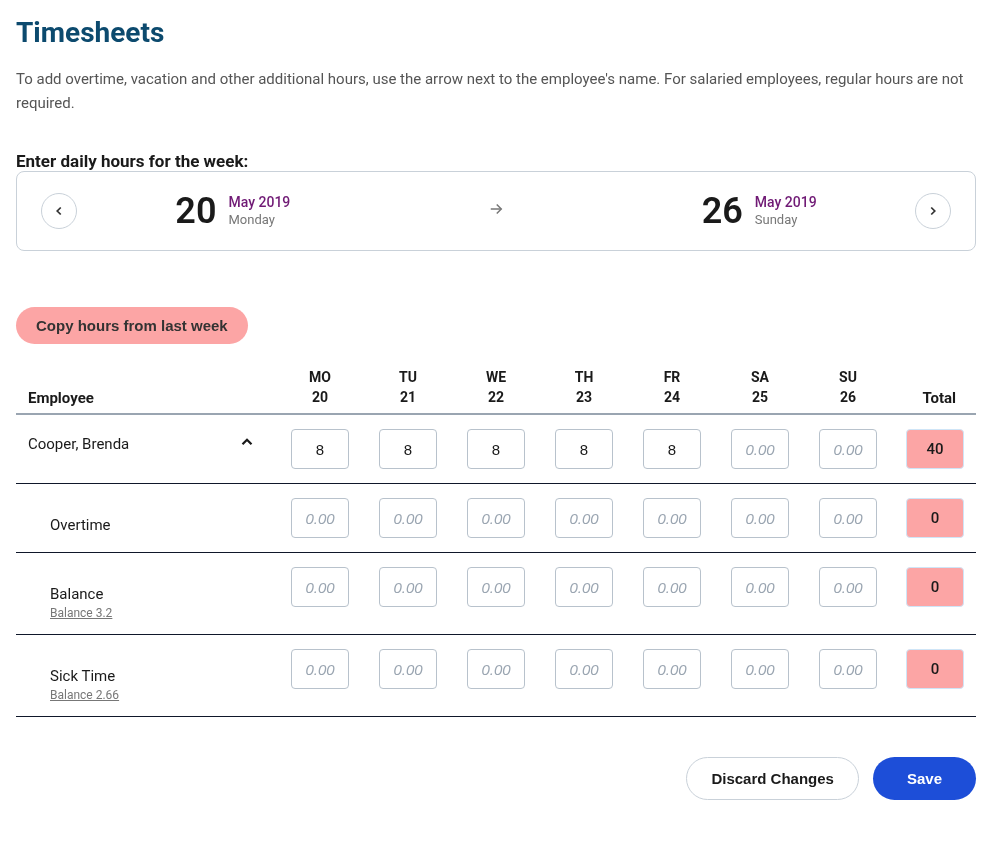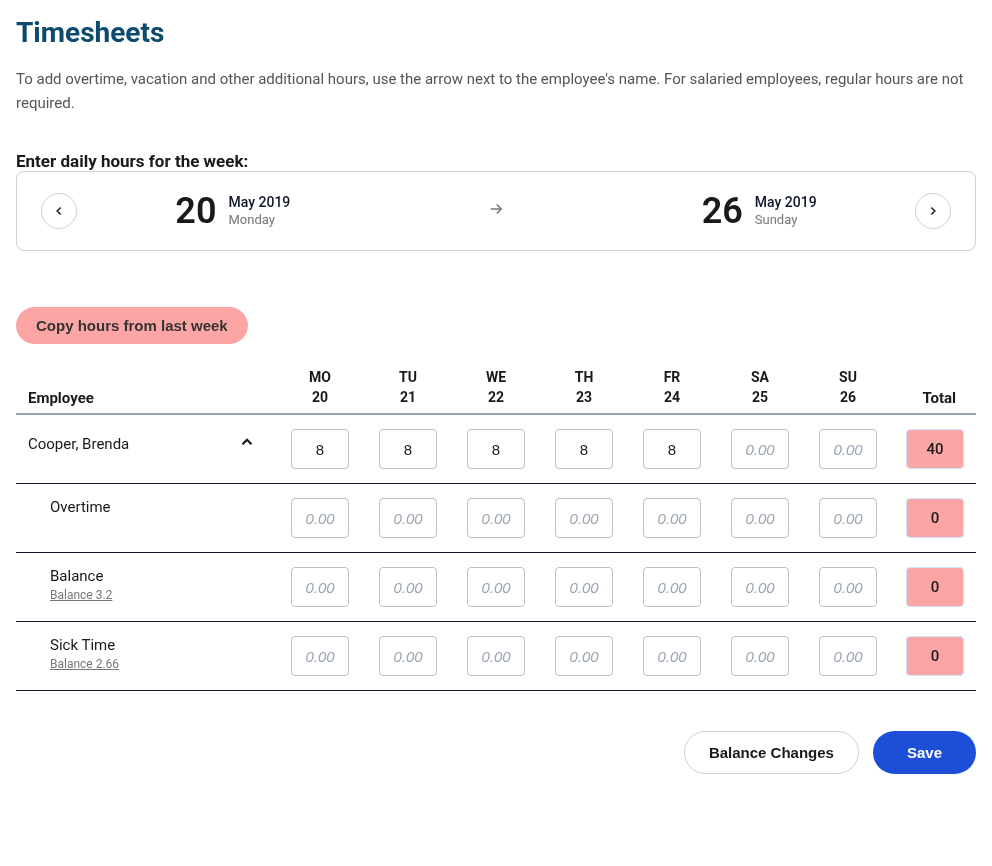--- a/index.html
+++ b/index.html
@@ -60,21 +60,21 @@
     font-weight: 600;
     color: #1a1a1a;
   }
   .date-sub {
     display: flex;
     flex-direction: column;
     line-height: 1.3;
   }
   .date-month {
     font-size: 14px;
-    color: #0f172a;
+    color: #701a75;
     font-weight: 500;
   }
   .date-day {
     font-size: 13px;
     color: #777;
   }
   .date-range-center {
     flex: 1;
     display: flex;
     align-items: center;
@@ -144,20 +144,21 @@
     padding-right: 16px;
   }
   .emp-name {
     font-size: 15px;
     color: #1a1a1a;
   }
   .sub-label {
     padding-left: 22px;
     font-size: 15px;
     color: #1a1a1a;
+    margin-top: 18px;
   }
   .sub-balance {
     padding-left: 22px;
     font-size: 12px;
     color: #777;
     margin-top: 3px;
     text-decoration: underline;
   }
   .sub-label-wrap {
     display: flex;
@@ -448,18 +449,18 @@
         <input class="hour-input" placeholder="0.00" style="">
       </div>
     <div class="col-total">
         <div class="total-box">0</div>
       </div>
   </div>
 
 </div>
 
 <div class="footer-actions">
-  <button class="btn-discard">Balance Changes</button>
+  <button class="btn-discard">Discard Changes</button>
   <button class="btn-save">Save</button>
 </div>
 
 
 
 
 </body></html>

